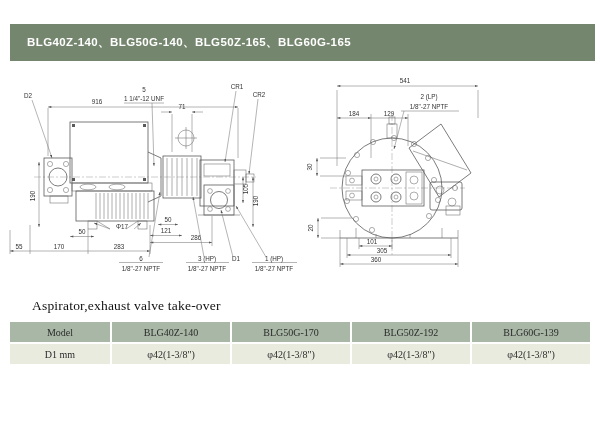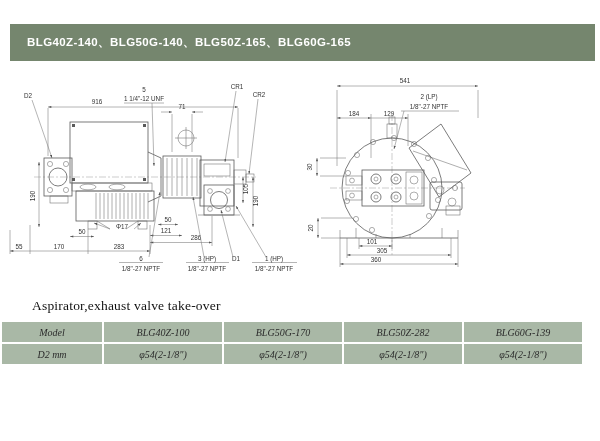--- a/index.html
+++ b/index.html
@@ -10,22 +10,22 @@
             letter-spacing:.4px;box-sizing:border-box;}
   .drawing{position:absolute;left:0;top:70px;width:600px;height:225px;}
   svg text{fill:#333;font-family:"Liberation Sans",sans-serif;font-size:6.3px;}
   .mach{stroke:#5a5a5a;fill:none;stroke-width:.8;}
   .machthin{stroke:#6a6a6a;fill:none;stroke-width:.55;}
   .dim{stroke:#777;fill:none;stroke-width:.55;}
   .cl{stroke:#999;fill:none;stroke-width:.5;stroke-dasharray:7 2 2 2;}
   .dot{fill:#5a5a5a;stroke:none;}
   .sec-title{position:absolute;left:8px;top:298px;font-family:"Liberation Serif",serif;
              font-size:13.5px;color:#111;letter-spacing:.2px;margin-left:24px;}
-  table.spec{position:absolute;left:0;top:320px;width:584px;border-collapse:collapse;
-             font-family:"Liberation Serif",serif;font-size:10px;color:#2b2b2b;table-layout:fixed;font-style:italic;}
+  table.spec{position:absolute;left:8px;top:320px;width:584px;border-collapse:collapse;
+             font-family:"Liberation Serif",serif;font-size:10px;color:#2b2b2b;table-layout:fixed;}
   table.spec th,table.spec td{border:2px solid #ffffff;text-align:center;padding:0;height:20px;
              font-weight:normal;overflow:hidden;white-space:nowrap;}
   tr.green>*{background:#a9b8a6;}
   tr.light>*{background:#e9ebdf;}
   col.c0{width:102px;}
 </style>
 </head>
 <body>
 
 <div class="page">
@@ -291,28 +291,28 @@
     <colgroup>
         <col class="c0">
         <col>
         <col>
         <col>
         <col>
       </colgroup>
     <tbody>
         <tr class="green">
       <th>Model</th>
-      <th>BLG40Z-100</th>
+      <th>BLG40Z-140</th>
       <th>BLG50G-170</th>
-      <th>BLG50Z-282</th>
+      <th>BLG50Z-192</th>
       <th>BLG60G-139</th>
     </tr>
-    <tr class="green">
-      <td>D2 mm</td>
-      <td>φ54(2-1/8")</td>
-      <td>φ54(2-1/8")</td>
-      <td>φ54(2-1/8")</td>
-      <td>φ54(2-1/8")</td>
+    <tr class="light">
+      <td>D1 mm</td>
+      <td>φ42(1-3/8")</td>
+      <td>φ42(1-3/8")</td>
+      <td>φ42(1-3/8")</td>
+      <td>φ42(1-3/8")</td>
     </tr>
   </tbody>
     </table>
 
 </div>
 
 </body></html>

